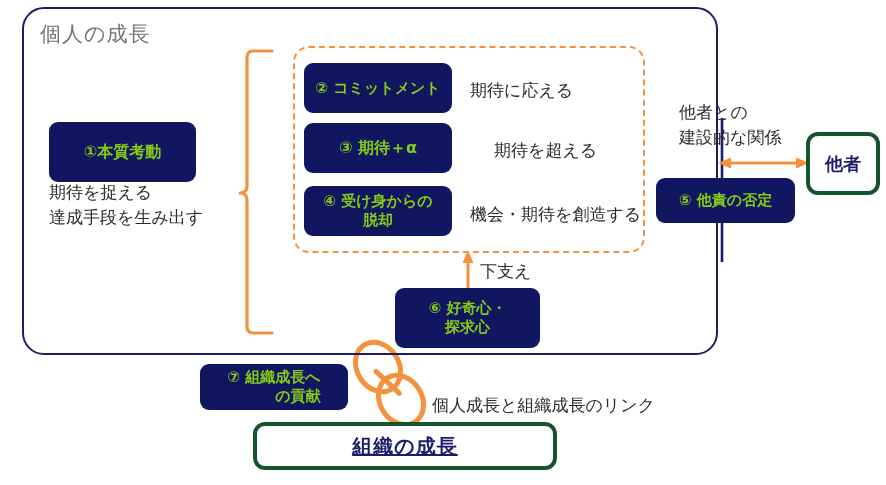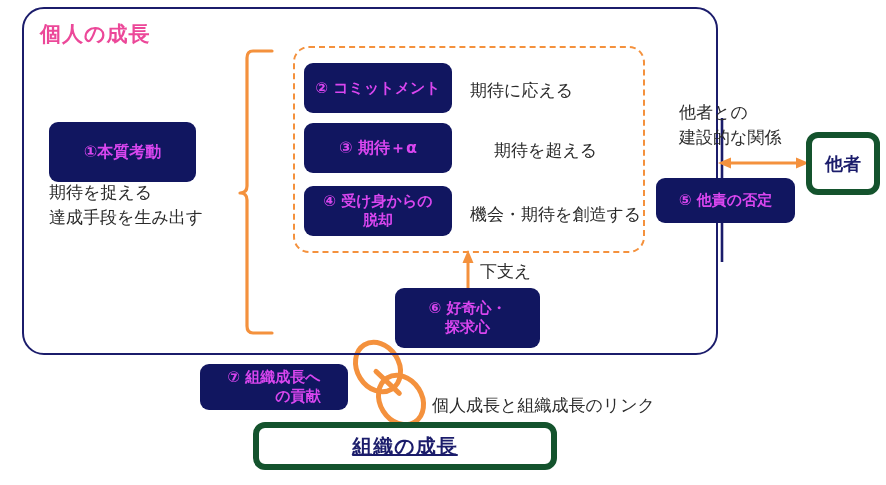--- a/index.html
+++ b/index.html
@@ -11,35 +11,35 @@
   #stage{position:absolute;left:0;top:0;width:886px;height:485px;}
 
   
   .outer-frame{
     position:absolute;left:22px;top:7px;width:696px;height:348px;
     border:2px solid #1b1c6b;border-radius:22px;background:transparent;
     box-sizing:border-box;
   }
   .frame-title{
     position:absolute;left:40px;top:20px;
-    font-size:21px;font-weight:bold;color:#ec4899;
+    font-size:21px;font-weight:normal;color:#737373;
     letter-spacing:1px;white-space:nowrap;
   }
 
   
   .navy-box{
     position:absolute;background:#111660;border-radius:9px;
-    color:#d946ef;font-weight:bold;
+    color:#84cc16;font-weight:bold;
     display:flex;align-items:center;justify-content:center;
     text-align:center;line-height:1.25;box-sizing:border-box;
   }
 
   
   .white-box{
-    position:absolute;background:#ffffff;border:6px solid #14532d;
+    position:absolute;background:#ffffff;border:4px solid #14532d;
     border-radius:12px;color:#1b1c6b;font-weight:bold;
     display:flex;align-items:center;justify-content:center;
     text-align:center;box-sizing:border-box;
   }
 
   
   .dashed-box{
     position:absolute;left:293px;top:46px;width:352px;height:207px;
     border:2.5px dashed #f4913d;border-radius:16px;box-sizing:border-box;
   }

